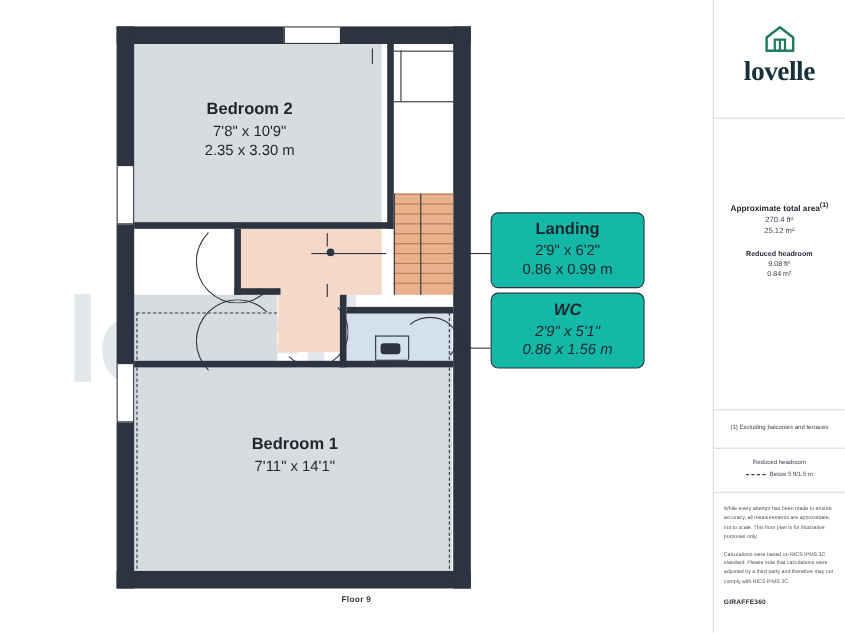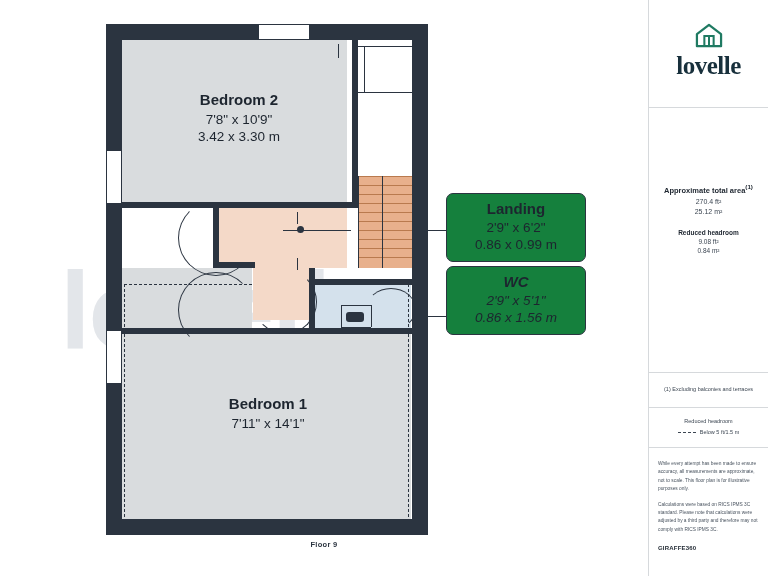--- a/index.html
+++ b/index.html
@@ -87,21 +87,21 @@
   }
   .label .dim {
     font-size: 13.5px;
     color: #1d252f;
   }
 
   .callout {
     position: absolute;
     border: 1px solid #2b3440;
     border-radius: 7px;
-    background: #15803d;
+    background: #14b8a6;
     text-align: center;
     padding: 5px 10px 7px 10px;
     line-height: 1.3;
   }
   .callout .name {
     font-size: 15px;
     font-weight: bold;
     color: #1d252f;
   }
   .callout .dim {
@@ -307,24 +307,24 @@
     <div class="dashed-v" style="left:124px; top:284px; height:238px;"></div>
     <div class="dashed-v" style="left:408px; top:284px; height:238px;"></div>
     <div class="dashed-h" style="left:124px; top:284px; width:128px;"></div>
 
     <div class="thin-line" style="left:338px; top:44px; width:1px; height:14px;"></div>
     <div class="thin-line" style="left:297px; top:212px; width:1px; height:12px;"></div>
     <div class="thin-line" style="left:297px; top:258px; width:1px; height:12px;"></div>
     <div class="thin-line" style="left:283px; top:230px; width:68px; height:1px;"></div>
     <div class="wall" style="left:297px; top:226px; width:7px; height:7px; border-radius:50%;"></div>
 
-    <div class="label" style="left:136px; top:90px; width:206px;">
+    <div class="label" style="left:124px; top:90px; width:206px;">
       <div class="name">Bedroom 2</div>
       <div class="dim">7'8" x 10'9"</div>
-      <div class="dim">3.42 x 3.30 m</div>
+      <div class="dim">2.35 x 3.30 m</div>
     </div>
 
     <div class="label" style="left:132px; top:394px; width:272px;">
       <div class="name">Bedroom 1</div>
       <div class="dim">7'11" x 14'1"</div>
     </div>
 
     <div class="leader" style="left:420px; top:230px; width:26px;"></div>
     <div class="callout" style="left:446px; top:193px; width:118px;">
       <div class="name">Landing</div>

